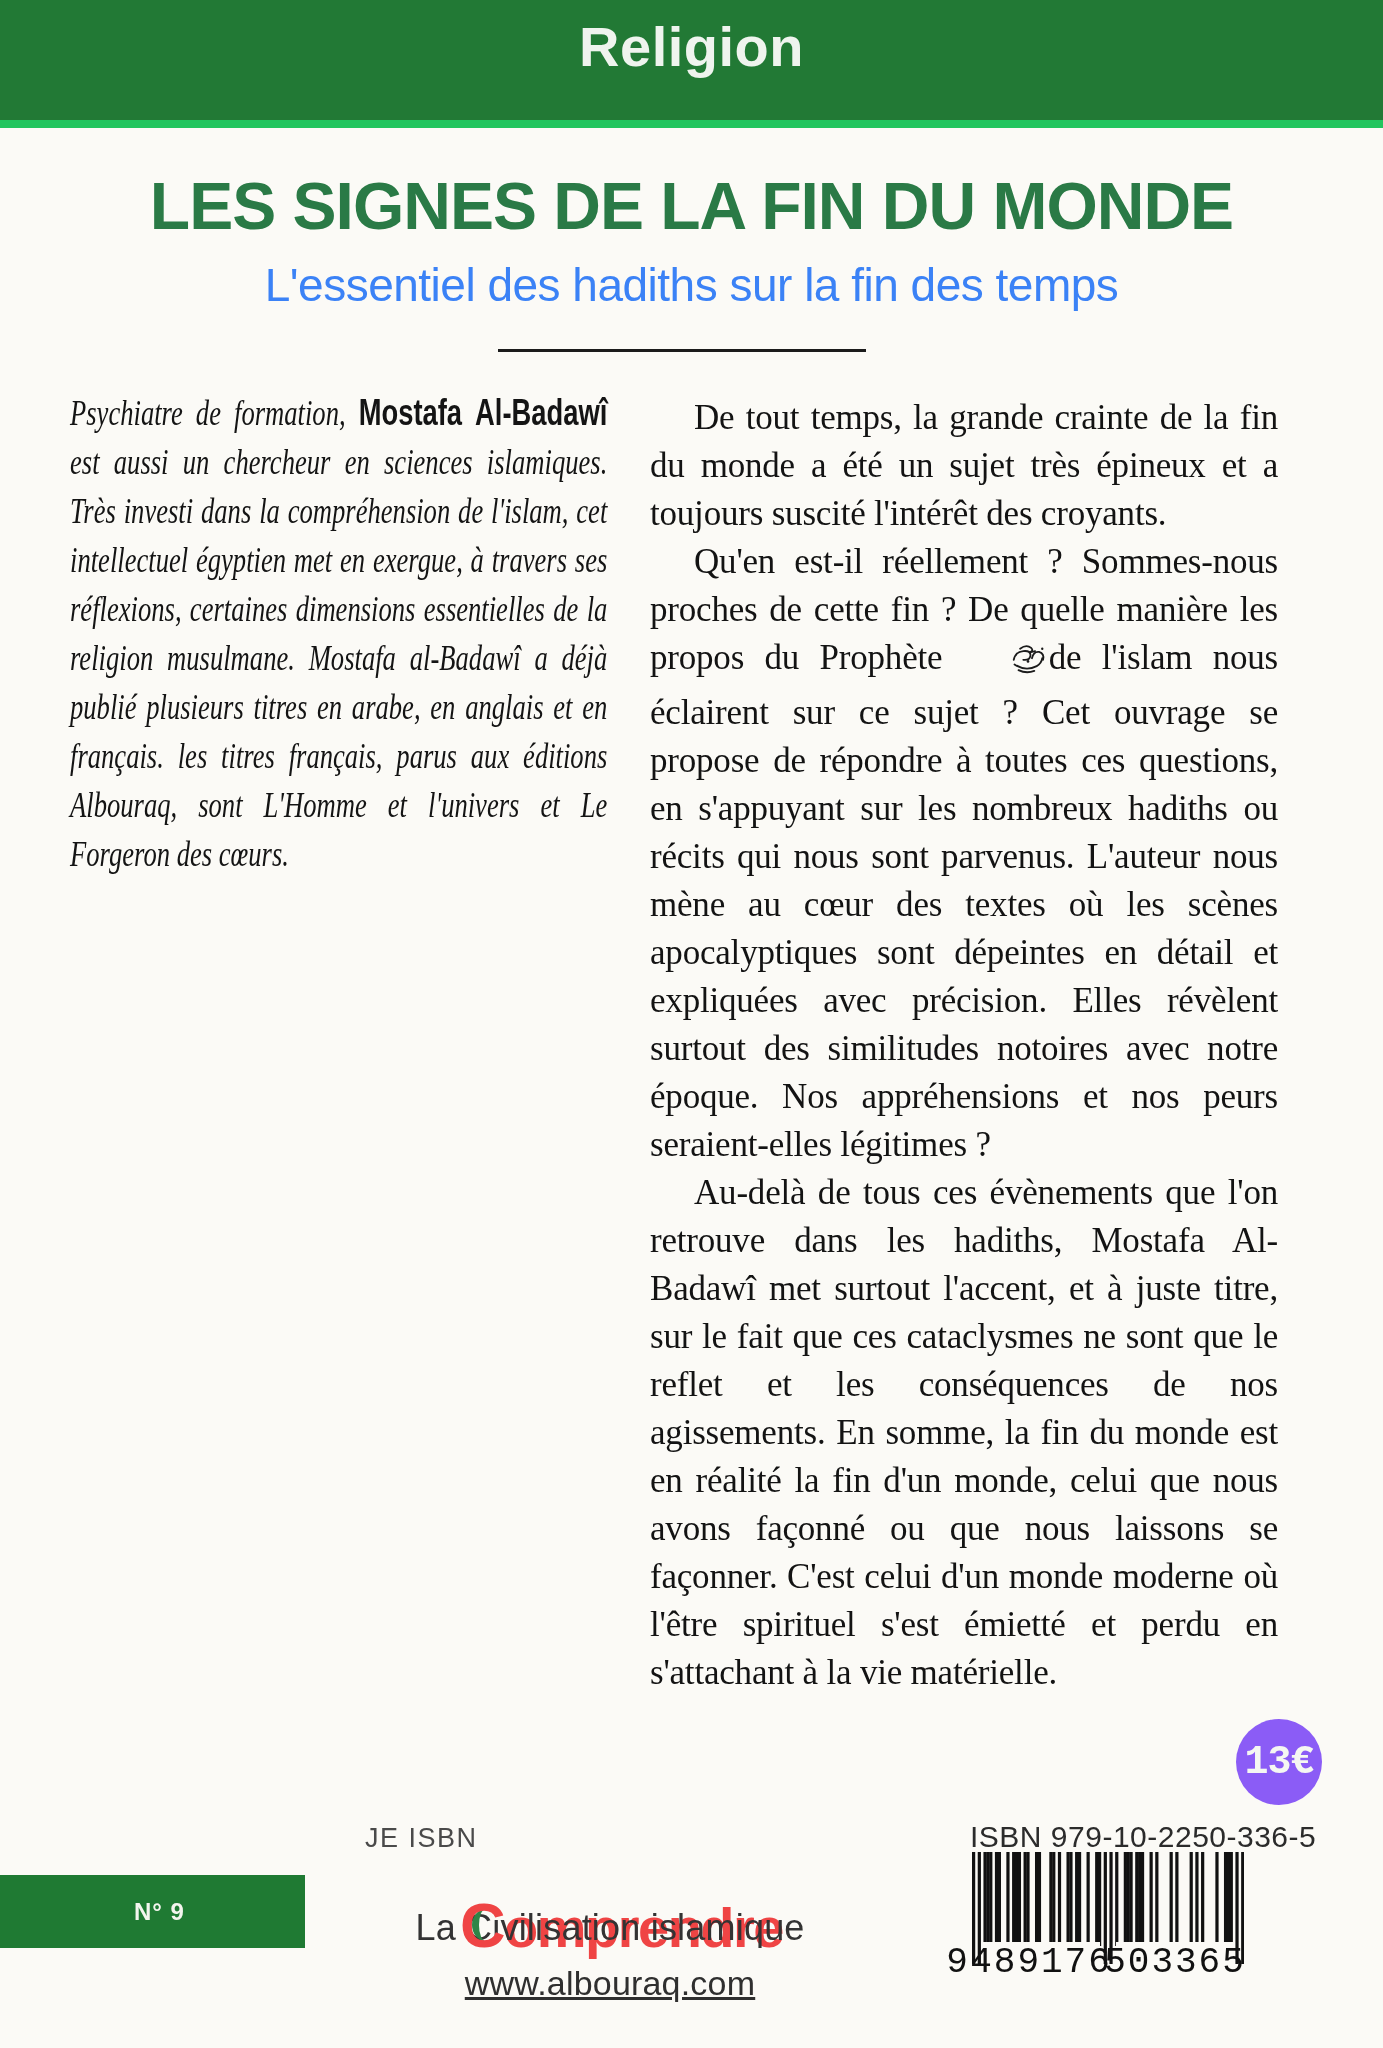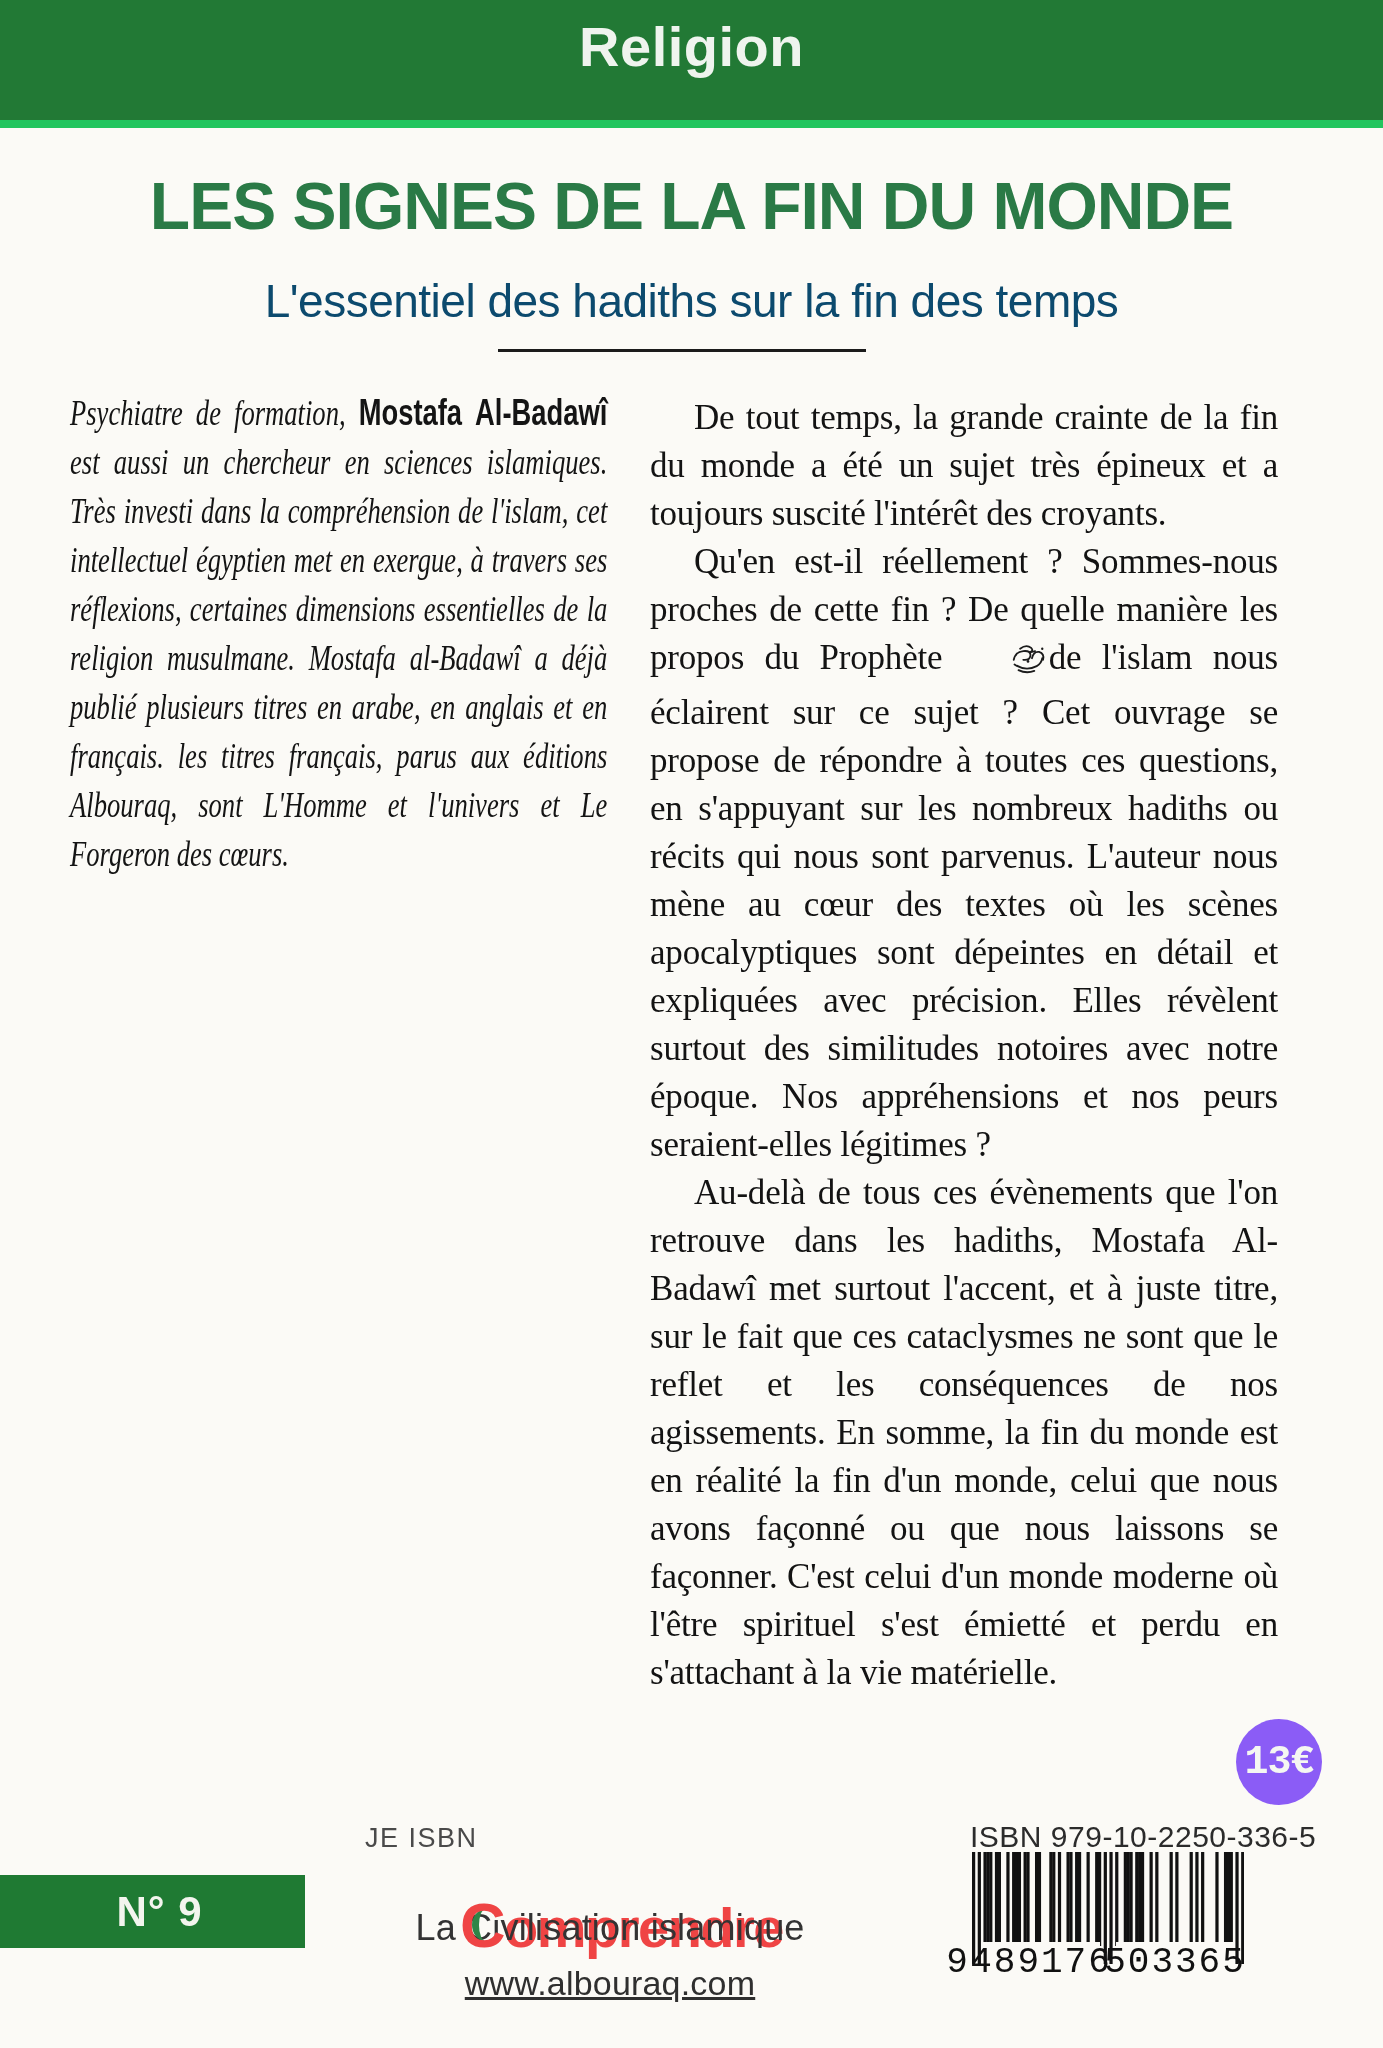--- a/index.html
+++ b/index.html
@@ -20,23 +20,22 @@
     letter-spacing:.5px;font-family:"Liberation Sans",sans-serif;
   }
   
   .title{
     position:absolute;left:0;top:172px;width:1383px;text-align:center;
     color:#2a7a46;font-size:66px;font-weight:700;letter-spacing:-1px;
     font-family:"Liberation Sans",sans-serif;line-height:1.05;
   }
   .subtitle{
     position:absolute;left:0;top:260px;width:1383px;text-align:center;
-    color:#0c4a6e;font-size:46px;font-weight:400;letter-spacing:-.5px;
+    color:#3b82f6;font-size:46px;font-weight:400;letter-spacing:-.5px;
     line-height:1.1;
-    margin-top:16px;
   }
   .divider{
     position:absolute;top:349px;left:498px;width:368px;height:3px;
     background:#1b1b1b;
   }
   
   .bio{
     position:absolute;left:70px;top:388px;width:707px;
     transform:scaleX(.76);transform-origin:left top;
     font-family:"Liberation Serif",serif;font-style:italic;
@@ -75,21 +74,21 @@
   }
   .bc-lead{left:-26px;width:24px;}
   .bc-g1{left:10px;width:118px;background:#fbfaf6;}
   .bc-g2{left:144px;width:118px;background:#fbfaf6;}
   
   .series-block{
     position:absolute;left:0;top:1875px;width:305px;height:73px;
     background:#1f7a33;display:flex;align-items:center;justify-content:center;
   }
   .series-number{
-    color:#f3f5ee;font-size:42px;font-weight:700;letter-spacing:1px;
+    color:#f3f5ee;font-size:24px;font-weight:700;letter-spacing:1px;
     padding-left:14px;
   }
   .brand-prefix{
     position:absolute;left:365px;top:1823px;
     color:#4a4a4a;font-size:27px;font-weight:400;letter-spacing:1.5px;
   }
   .brand-name{
     position:absolute;left:460px;top:1893px;line-height:64px;
     color:#ef4444;font-size:56px;font-weight:700;letter-spacing:-1.5px;
   }

